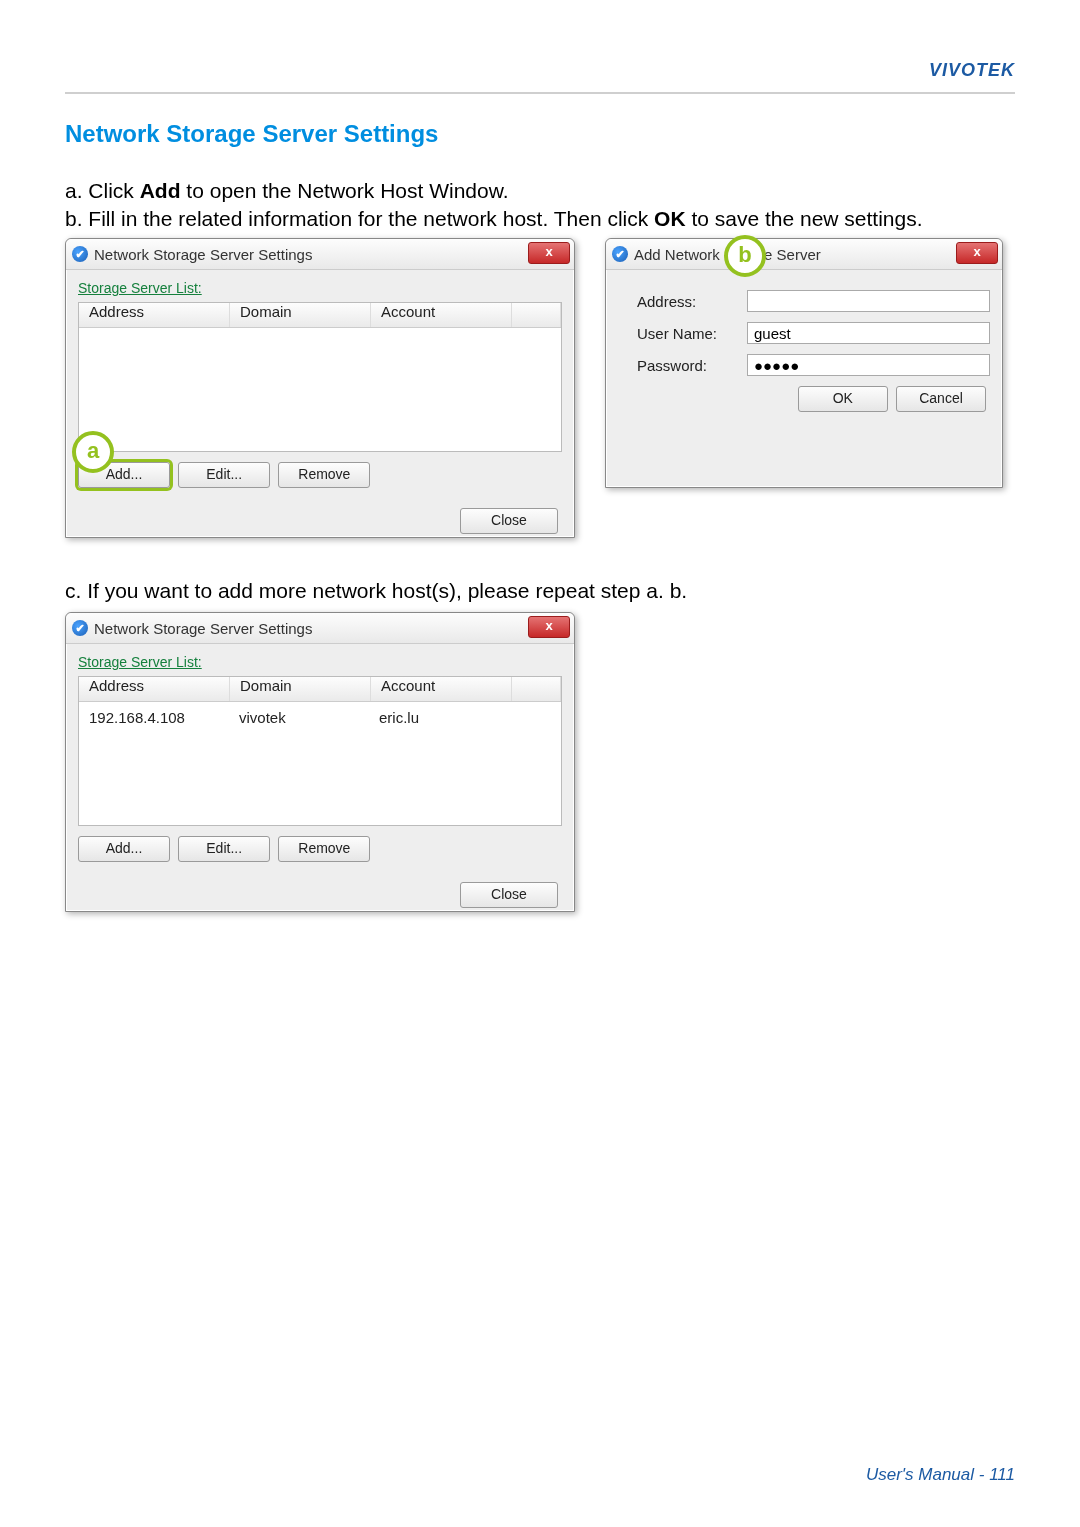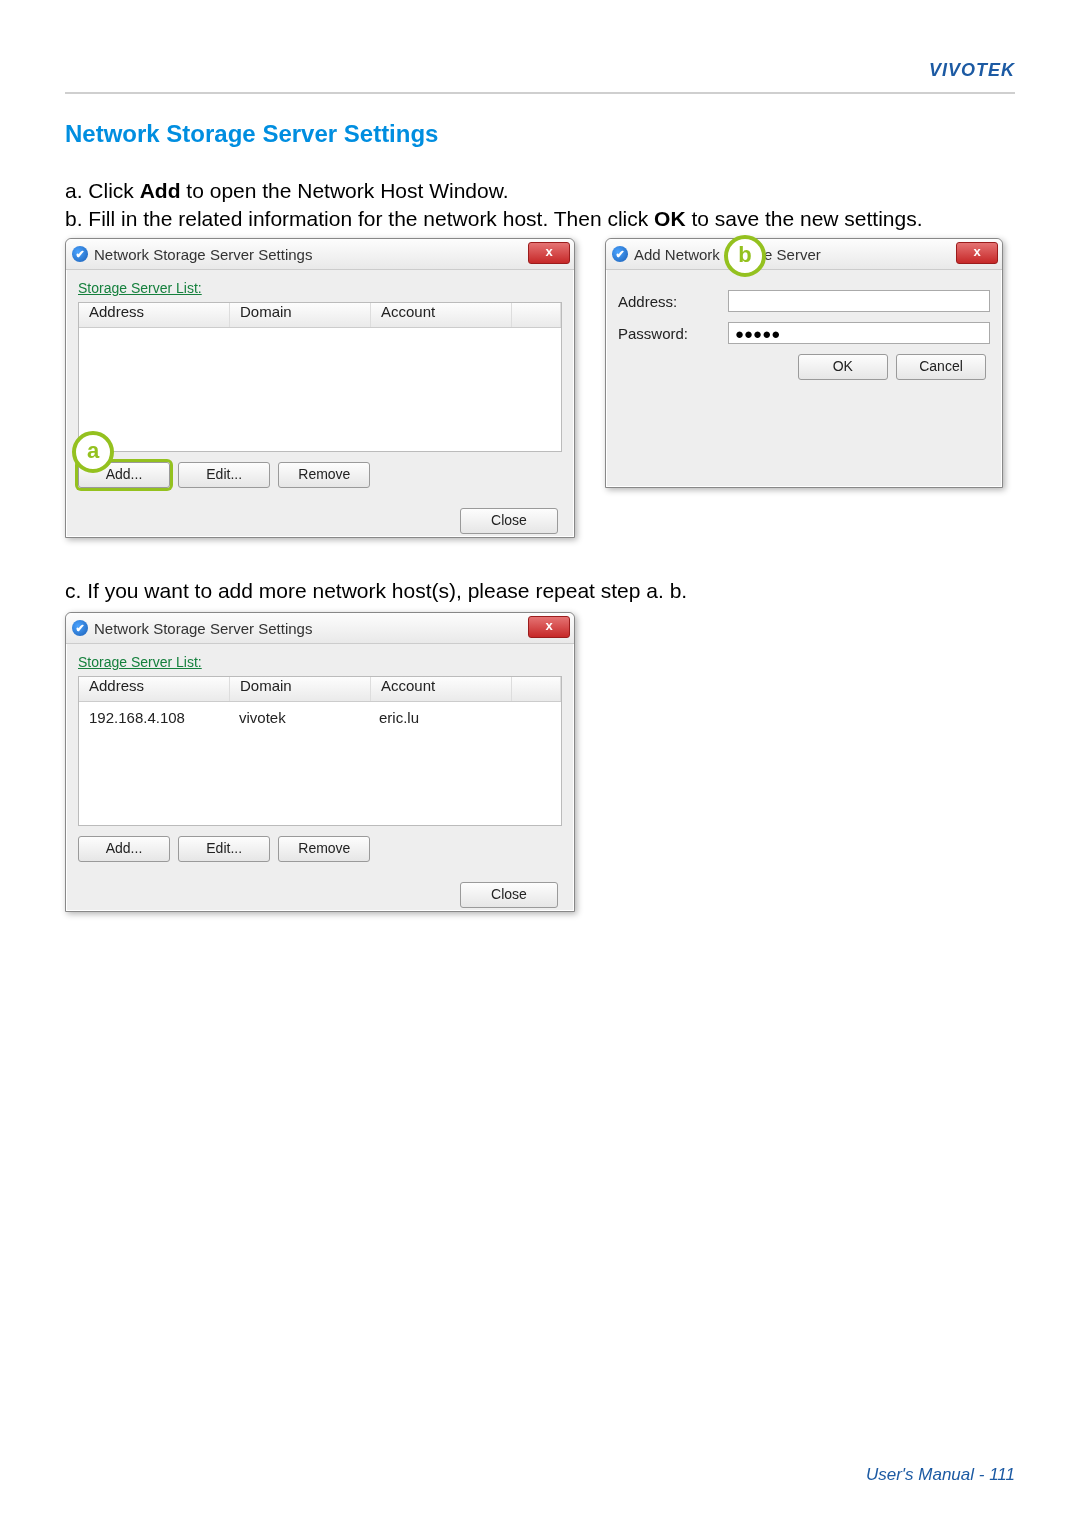--- a/index.html
+++ b/index.html
@@ -172,21 +172,21 @@
     z-index: 50;
   }
   .hl-green {
     box-shadow: 0 0 0 3px #94c11f;
   }
   .form-row {
     display:flex;
     align-items:center;
     margin: 10px 0;
   }
-  .form-row .flabel { width: 110px; font-size:15px; }
+  .form-row .flabel { width: 110px; font-size:15px;margin-left:19px; }
   .form-row .finput {
     flex:1;
     height: 22px;
     border: 1px solid #aaa;
     background:#fff;
     font-size:15px;
     padding: 0 6px;
     box-sizing:border-box;
   }
   .form-row .fselect {
@@ -279,20 +279,24 @@
           <span>Add Network S</span>
           <span style="width:30px; display:inline-block;"></span>
           <span>e Server</span>
           <span class="close-btn">x</span>
         </div>
         <div class="badge" style="left:118px; top:-4px;">b</div>
         <div class="win-body">
           <div class="form-row">
             <div class="flabel">Address:</div>
             <input class="finput" value="" style="">
+          </div>
+          <div class="form-row">
+            <div class="flabel">User Name:</div>
+            <input class="finput" value="guest" style="">
           </div>
           <div class="form-row">
             <div class="flabel">Password:</div>
             <input class="finput" value="●●●●●" style="">
           </div>
           <div style="text-align:right; ">
             <span class="btn" style="min-width:64px;">OK</span>
             <span class="btn" style="min-width:64px;">Cancel</span>
           </div>
         </div>

